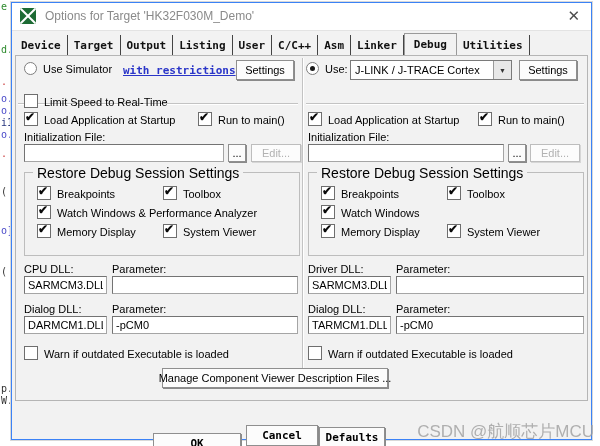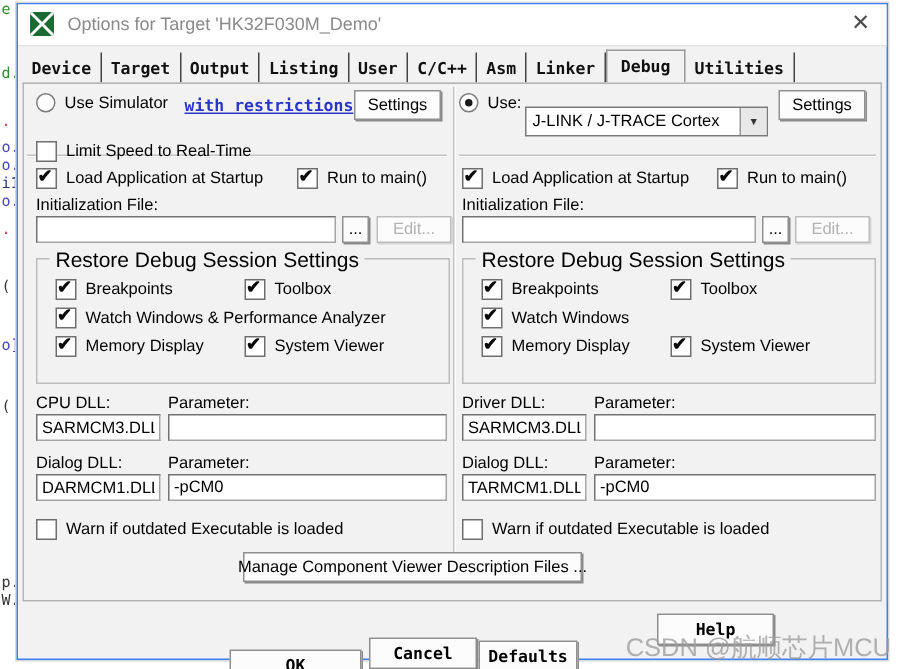--- a/index.html
+++ b/index.html
@@ -35,32 +35,32 @@
   .hdiv{position:absolute;height:1px;background:#c3c3c3;border-bottom:1px solid #fff;}
 
   .lbl{position:absolute;font-size:11px;color:#000;white-space:nowrap;}
   .btn{position:absolute;display:flex;align-items:center;justify-content:center;background:#fcfcfc;
        border:1px solid #8f8f8f;box-shadow:1px 1px 0 #8a8a8a;font-size:11px;color:#000;box-sizing:border-box;cursor:default;white-space:nowrap;}
   .btn.mono{font:bold 11px "DejaVu Sans Mono", monospace;}
   .btn.disabled{color:#b2b2b2;border-color:#bdbdbd;box-shadow:1px 1px 0 #d6d6d6;}
   .tin{position:absolute;background:#fff;border:1px solid #a5a5a5;border-top-color:#737373;border-left-color:#737373;
        font:11px "Liberation Sans", sans-serif;padding:0 3px;box-sizing:border-box;outline:none;}
 
-  .cb,.rb{position:absolute;display:flex;align-items:center;gap:6px;font-size:11px;white-space:nowrap;cursor:default;}
+  .cb,.rb{position:absolute;display:flex;align-items:flex-end;gap:6px;font-size:11px;white-space:nowrap;cursor:default;}
   .box{width:12px;height:12px;background:#fff;border:1px solid #6e6e6e;position:relative;flex:none;box-sizing:content-box;}
   .cb.on .box::after{content:"✔";position:absolute;left:0px;top:-3px;font-size:12px;font-weight:bold;color:#0a0a0a;}
   .circ{width:11px;height:11px;background:#fff;border:1px solid #7e7e7e;border-radius:50%;position:relative;flex:none;}
   .rb.on .circ::after{content:"";position:absolute;left:3px;top:3px;width:5px;height:5px;border-radius:50%;background:#1a1a1a;}
 
   .rlink{position:absolute;font:bold 11px "DejaVu Sans Mono", monospace;color:#2a35c8;text-decoration:underline;white-space:nowrap;}
 
   .grp{position:absolute;border:1px solid #bdbdbd;box-sizing:border-box;}
   .grp-legend{position:absolute;top:-8px;left:8px;background:#f2f2f2;padding:0 4px;font-size:14px;color:#000;white-space:nowrap;}
 
-  .dropdown{position:absolute;background:#fff;border:1px solid #7a7a7a;box-sizing:border-box;display:flex;align-items:center;margin-top:11px;}
+  .dropdown{position:absolute;background:#fff;border:1px solid #7a7a7a;box-sizing:border-box;display:flex;align-items:center;}
   .dd-text{flex:1;font-size:11px;padding-left:4px;white-space:nowrap;overflow:hidden;}
   .dd-arrow{width:17px;align-self:stretch;background:#e8e8e8;border-left:1px solid #9a9a9a;display:flex;align-items:center;justify-content:center;font-size:7px;color:#333;}
 
   .watermark{position:absolute;right:6px;bottom:3px;font-size:17px;color:rgba(158,158,158,0.8);z-index:9;pointer-events:none;white-space:nowrap;}
 </style>
 </head>
 <body>
 
 <div id="bgstrip">
     <span class="frag" style="top: 1px; color: rgb(46, 139, 46);">e</span>
@@ -231,16 +231,15 @@
       <span class="box"></span>
       <span>Warn if outdated Executable is loaded</span>
     </div>
 
     <button class="btn" style="left:146px;top:312px;width:226px;height:20px;">Manage Component Viewer Description Files ...</button>
   </div>
 
   <button class="btn mono" style="left:141px;top:406px;width:88px;height:21px;margin-top:24px;">OK</button>
   <button class="btn mono" style="left:234px;top:422px;width:72px;height:21px;text-align:center;">Cancel</button>
   <button class="btn mono" style="left:307px;top:424px;width:66px;height:21px;">Defaults</button>
-  <button class="btn mono" style="left:426px;top:406px;width:78px;height:21px;">Help</button>
 </div>
 
 <div class="watermark">CSDN @航顺芯片MCU</div>
 
 </body></html>

